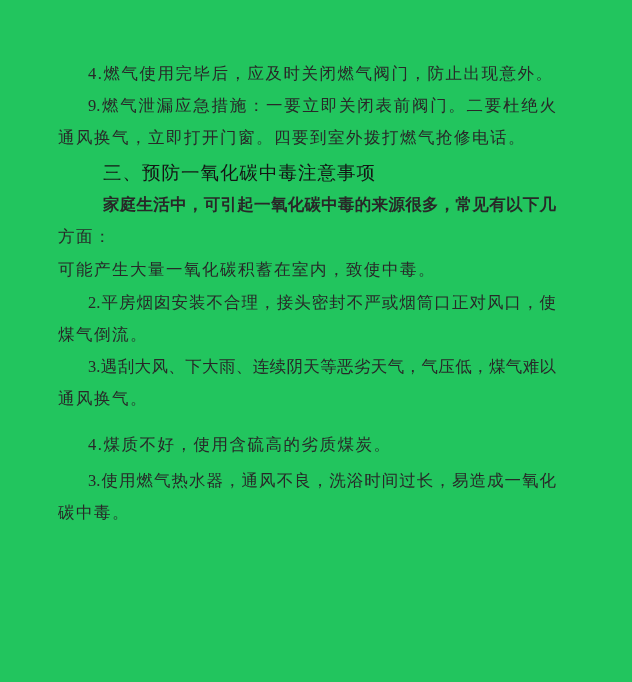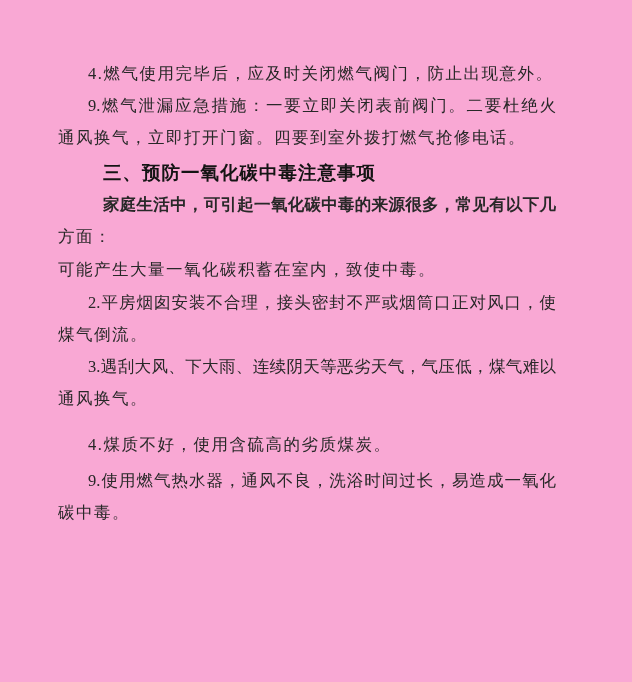--- a/index.html
+++ b/index.html
@@ -5,21 +5,21 @@
   html, body {
     margin: 0;
     padding: 0;
     background: #ffffff;
   }
   .scan-page {
     position: relative;
     box-sizing: border-box;
     width: 632px;
     height: 682px;
-    background: #f9a8d4;
+    background: #22c55e;
     overflow: hidden;
     padding: 58px 76px 0 58px;
     font-family: "Liberation Serif", "DejaVu Serif", serif;
     color: #282828;
   }
   .doc { width: 498px; }
   .para { margin: 0; }
   .ln {
     font-size: 16.5px;
     line-height: 32px;
@@ -30,21 +30,21 @@
   }
   .ln.last {
     text-align: left;
     text-align-last: left;
     letter-spacing: 1.5px;
   }
   .ln.first  { text-indent: 30px; }
   .ln.firstc { text-indent: 45px; font-weight: bold; }
   .hln {
     font-family: "Liberation Sans", "DejaVu Sans", sans-serif;
-    font-weight: 700;
+    font-weight: 400;
     font-size: 18.5px;
     color: #141414;
     letter-spacing: 1px;
     line-height: 32px;
     text-indent: 45px;
     text-align: left;
     text-align-last: left;
   }
   .m1 { margin-top: 1px; }
   .m2 { margin-top: 14px; }
@@ -87,18 +87,18 @@
     <div class="para">
       <div class="ln first">3.遇刮大风、下大雨、连续阴天等恶劣天气，气压低，煤气难以</div>
       <div class="ln last">通风换气。</div>
     </div>
 
     <div class="para m2">
       <div class="ln first last">4.煤质不好，使用含硫高的劣质煤炭。</div>
     </div>
 
     <div class="para m4">
-      <div class="ln first">9.使用燃气热水器，通风不良，洗浴时间过长，易造成一氧化</div>
+      <div class="ln first">3.使用燃气热水器，通风不良，洗浴时间过长，易造成一氧化</div>
       <div class="ln last">碳中毒。</div>
     </div>
 
   </div>
 </div>
 
 </body></html>

